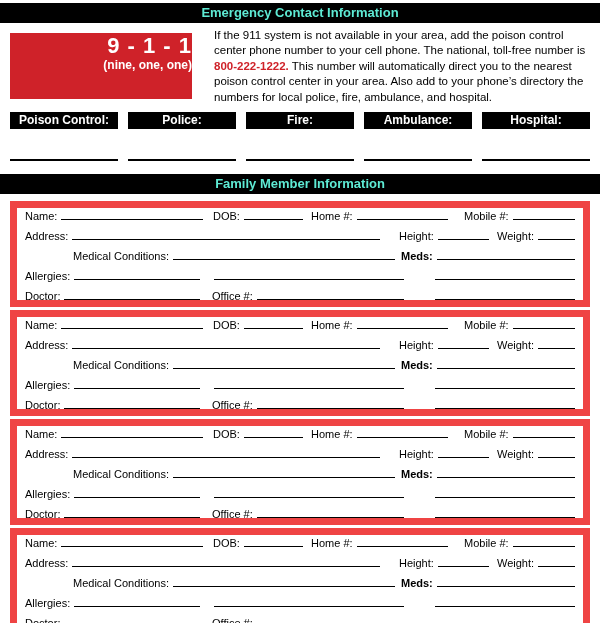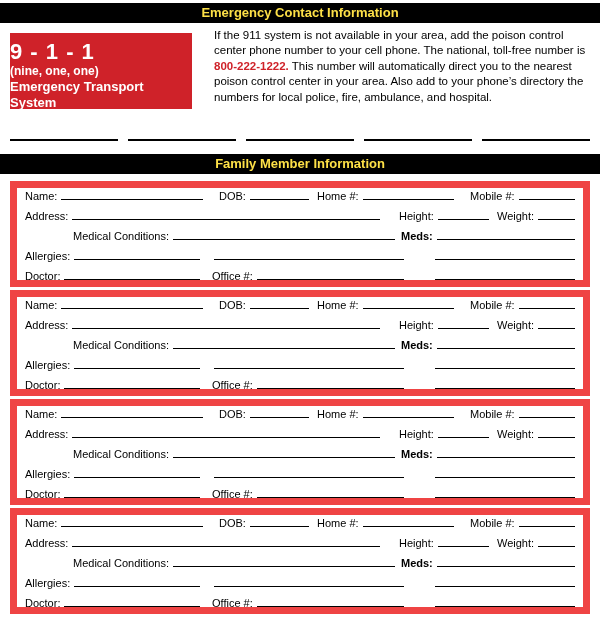--- a/index.html
+++ b/index.html
@@ -8,45 +8,45 @@
   .page {
     position: relative;
     width: 600px;
     height: 623px;
     background: #fff;
     overflow: hidden;
   }
   
   .section-bar {
     background: #000;
-    color: #fde047;
+    color: #5eead4;
     font-weight: bold;
     font-size: 13px;
     text-align: center;
     height: 20px;
     line-height: 20px;
     width: 100%;
   }
   .top-bar { margin-top: 3px; }
   .family-bar { margin-top: 13px; }
   
   .intro-section {
     display: flex;
     margin: 5px 8px 0 10px;
     align-items: flex-start;
   }
   .red-box {
     flex: 0 0 182px;
-    height: 76px;
+    height: 66px;
     margin-top: 5px;
     background: #CF2229;
     color: #fff;
-    text-align: left;
+    text-align: right;
     font-weight: bold;
-    padding-top: 7px;
+    padding-top: 1px;
   }
   .red-box .big-number { font-size: 22px; letter-spacing: 1px; line-height: 24px; }
   .red-box .phonetic   { font-size: 12px; line-height: 15px; }
   .red-box .caption    { font-size: 13px; line-height: 16px; }
   .intro-text {
     flex: 1;
     margin-left: 22px;
     font-size: 11.5px;
     line-height: 15.4px;
     max-width: 398px;
@@ -92,21 +92,21 @@
     align-items: baseline;
     height: 20px;
     font-size: 11px;
   }
   .field { display: flex; align-items: baseline; }
   .field .lbl { white-space: nowrap; margin-right: 4px; }
   .line { border-bottom: 1px solid #000; height: 8px; }
   .field .line { flex: 1; }
   
   .f-name   { flex: 0 0 178px; }
-  .f-dob    { flex: 0 0 90px;  margin-left: 16px; }
+  .f-dob    { flex: 0 0 90px;  margin-left: 10px; }
   .f-home   { flex: 0 0 137px; margin-left: 8px; }
   .f-mobile { flex: 1;         margin-left: 16px; }
   
   .f-address { flex: 1; }
   .f-height  { flex: 0 0 90px; margin-left: 19px; }
   .f-weight  { flex: 0 0 78px; margin-left: 8px; }
   
   .f-medical { flex: 1; padding-left: 48px; }
   .f-meds    { flex: 0 0 174px; margin-left: 6px; font-weight: bold; }
   
@@ -120,25 +120,31 @@
 <body>
 
 <div class="page">
 
   <div class="section-bar top-bar">Emergency Contact Information</div>
 
   <div class="intro-section">
     <div class="red-box">
       <div class="big-number">9 - 1 - 1</div>
       <div class="phonetic">(nine, one, one)</div>
-      <div class="caption">Emergency Transport System</div>
     </div>
     <div class="intro-text"><span>If the 911 system is not available in your area, add the poison control center phone number to your cell phone. The national, toll-free number is </span><span class="phone">800-222-1222.</span><span> This number will automatically direct you to the nearest poison control center in your area. Also add to your phone’s directory the numbers for local police, fire, ambulance, and hospital.</span></div>
   </div>
 
+  <div class="dir-row">
+    <div class="dir-bar">Poison Control:</div>
+    <div class="dir-bar">Police:</div>
+    <div class="dir-bar">Fire:</div>
+    <div class="dir-bar">Ambulance:</div>
+    <div class="dir-bar">Hospital:</div>
+  </div>
 
   <div class="dir-lines">
     <div class="dir-line"></div>
     <div class="dir-line"></div>
     <div class="dir-line"></div>
     <div class="dir-line"></div>
     <div class="dir-line"></div>
   </div>
 
   <div class="section-bar family-bar">Family Member Information</div>

